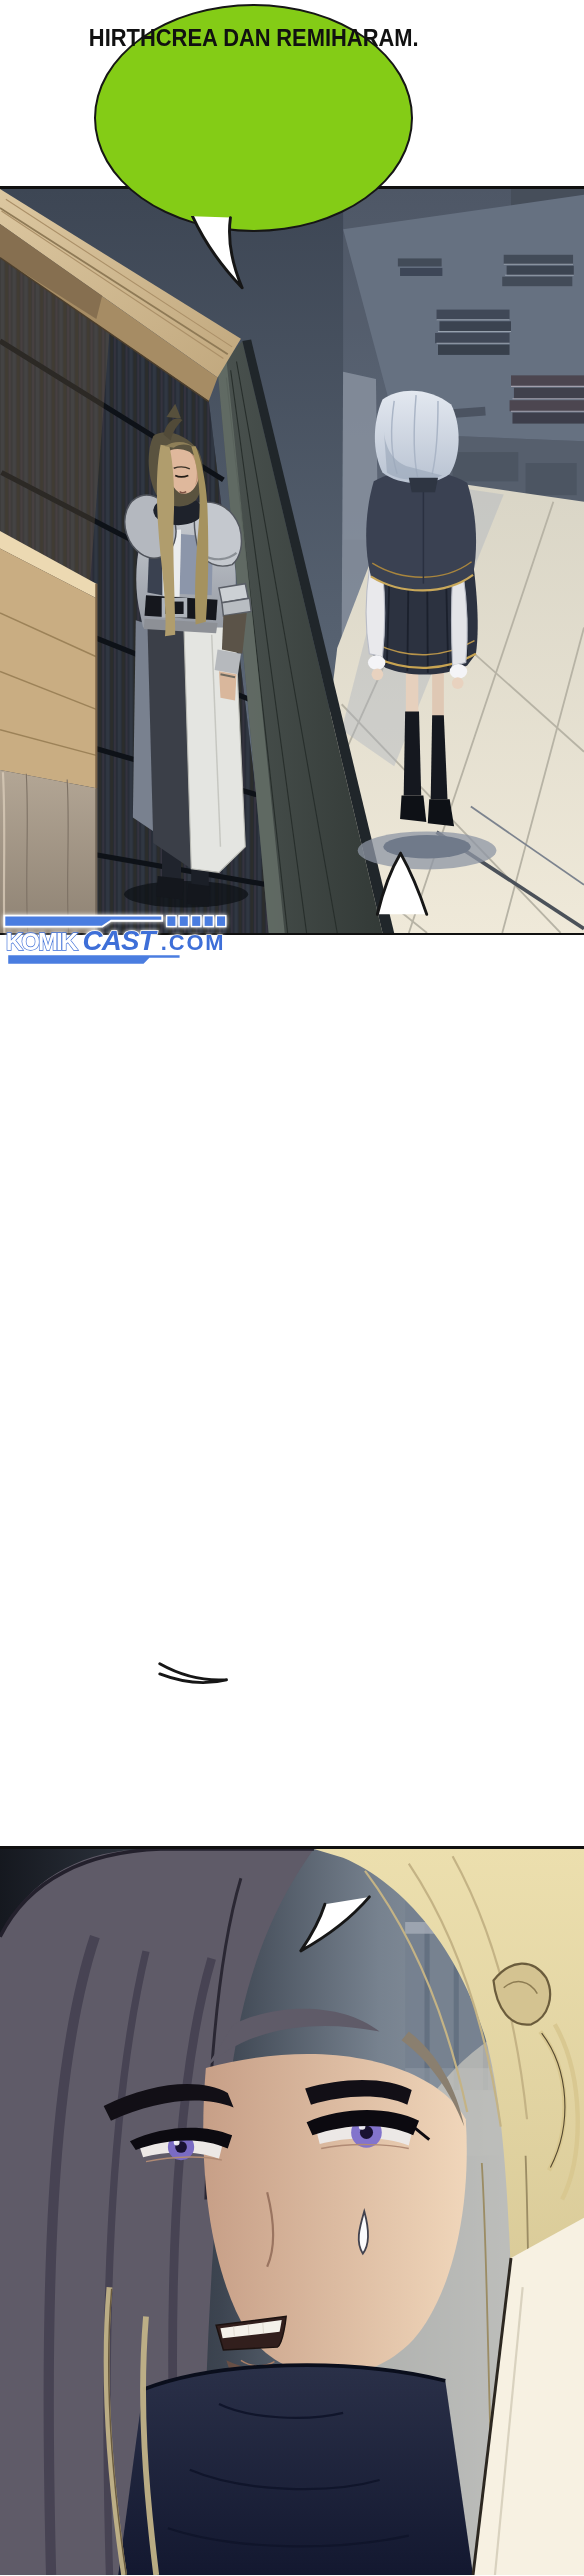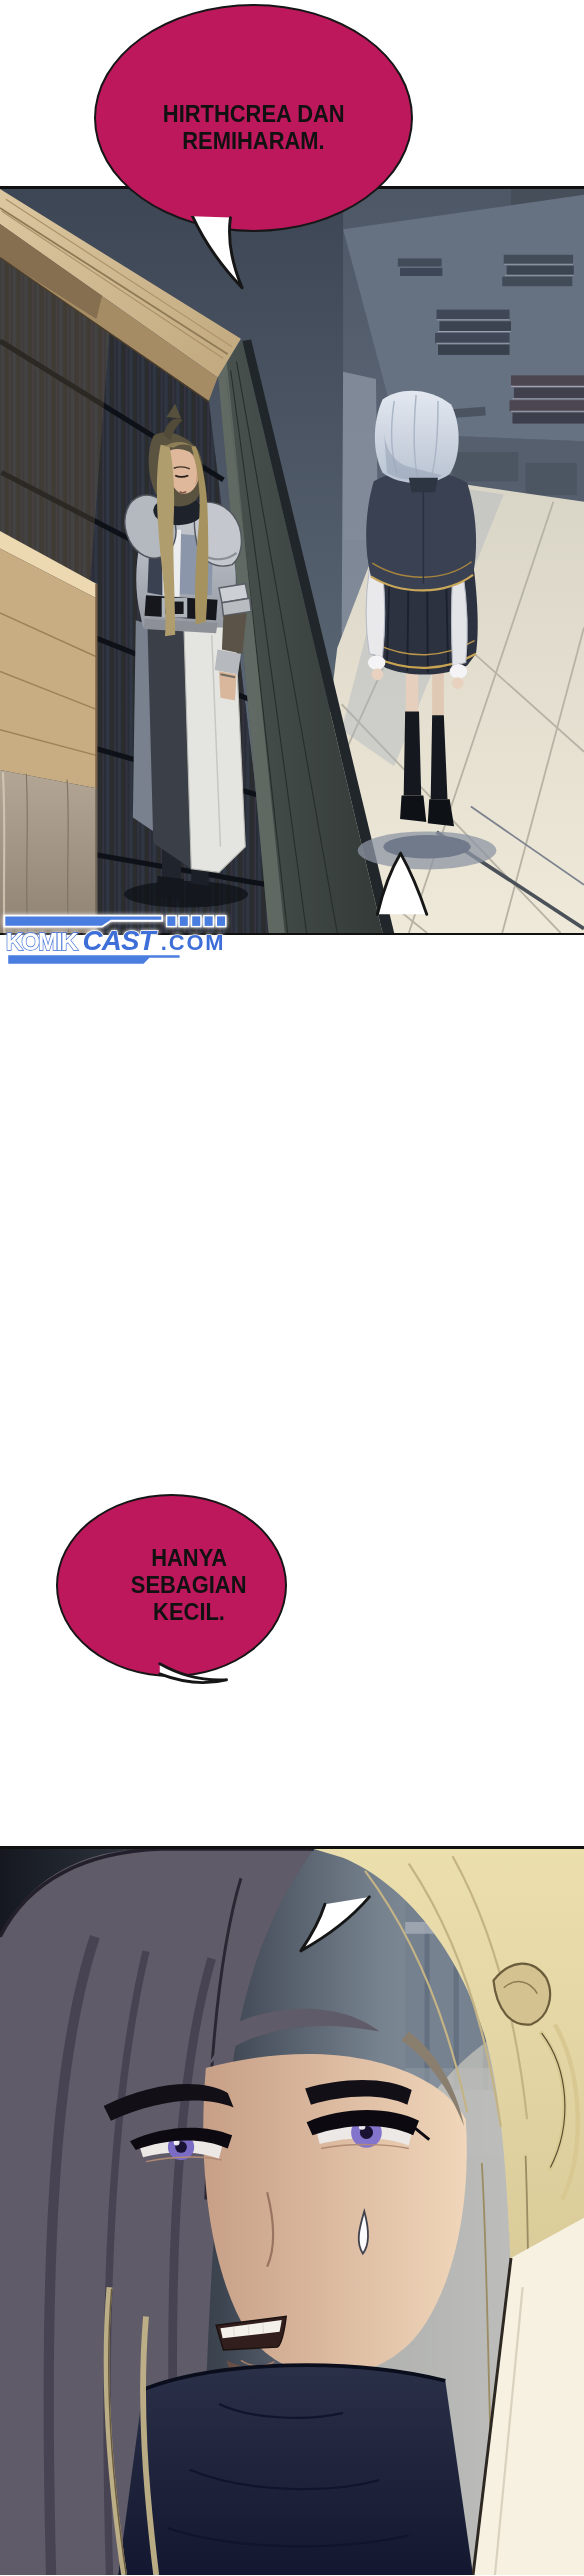--- a/index.html
+++ b/index.html
@@ -2,22 +2,22 @@
 <html style="font-size:11.7px"><head>
 <meta charset="utf-8">
 <style>
   html,body{margin:0;padding:0;background:#ffffff;}
   #page{position:relative;width:584px;height:2576px;background:#ffffff;overflow:hidden;
         font-family:"Liberation Sans",sans-serif;}
   .panel{position:absolute;left:0;width:584px;background:#46505e;z-index:1;}
   #panel1{top:186px;height:744px;border-top:3.7px solid #101010;border-bottom:2.9px solid #101010;}
   #panel2{top:1846px;height:726px;border-top:3.7px solid #101010;}
   .panel svg{display:block;width:584px;height:100%;}
-  .bubble{position:absolute;background:#be185d;border:2.9px solid #161616;border-radius:50%;
-          z-index:5;display:flex;flex-direction:column;align-items:center;justify-content:center;
+  .bubble{position:absolute;background:#84cc16;border:2.9px solid #161616;border-radius:50%;
+          z-index:5;display:flex;flex-direction:row;align-items:flex-start;justify-content:center;
           box-sizing:border-box;}
   .bubble .line{font-weight:700;color:#111111;text-align:center;white-space:nowrap;
                 transform:scale(.97,1.06);}
   #bubble1{left:94px;top:4.4px;width:319px;height:228px;padding-top:19px;}
   #bubble1 .line{font-size:22.6px;line-height:27px;}
   #bubble2{left:231px;top:888px;width:346px;height:263px;padding-top:14.6px;}
   #bubble2 .line{font-size:21px;line-height:26px;}
   #bubble3{left:56px;top:1494px;width:231px;height:183px;padding-left:35px;}
   #bubble3 .line{font-size:22.6px;line-height:27px;}
   #bubble4{left:183px;top:1680px;width:319px;height:241px;padding-bottom:66px;}
@@ -408,25 +408,20 @@
   <svg id="tail1" class="tail" width="84" height="77" viewBox="0 0 115 105">
     <path d="M28,0 Q52,52 96,98 Q74,46 80,2 Z" fill="#ffffff"></path>
     <path d="M28,0 Q52,52 96,98 M96,98 Q74,46 80,2" fill="none" stroke="#161616" stroke-width="4" stroke-linecap="round"></path>
   </svg>
 
   <svg id="tail2" class="tail" width="73" height="69" viewBox="0 0 100 95">
     <path d="M14,90 Q26,40 46,6 Q66,42 82,90 Z" fill="#ffffff"></path>
     <path d="M14,90 Q26,40 46,6 M46,6 Q66,42 82,90" fill="none" stroke="#161616" stroke-width="4" stroke-linecap="round"></path>
   </svg>
 
-  <div id="bubble3" class="bubble">
-    <div class="line">HANYA</div>
-    <div class="line">SEBAGIAN</div>
-    <div class="line">KECIL.</div>
-  </div>
   <svg id="tail3" class="tail" width="77" height="29" viewBox="0 0 105 40">
     <path d="M6,8 C38,26 68,32 98,30 C66,38 32,32 6,22 Z" fill="#ffffff"></path>
     <path d="M6,8 C38,26 68,32 98,30 M98,30 C66,38 32,32 6,22" fill="none" stroke="#161616" stroke-width="4" stroke-linecap="round"></path>
   </svg>
 
   <svg id="tail4" class="tail" width="84" height="62" viewBox="0 0 115 85">
     <path d="M45,14 C38,36 27,56 12,78 C48,58 82,32 106,4 Z" fill="#ffffff"></path>
     <path d="M45,14 C38,36 27,56 12,78 M12,78 C48,58 82,32 106,4" fill="none" stroke="#161616" stroke-width="4" stroke-linecap="round"></path>
   </svg>
 

